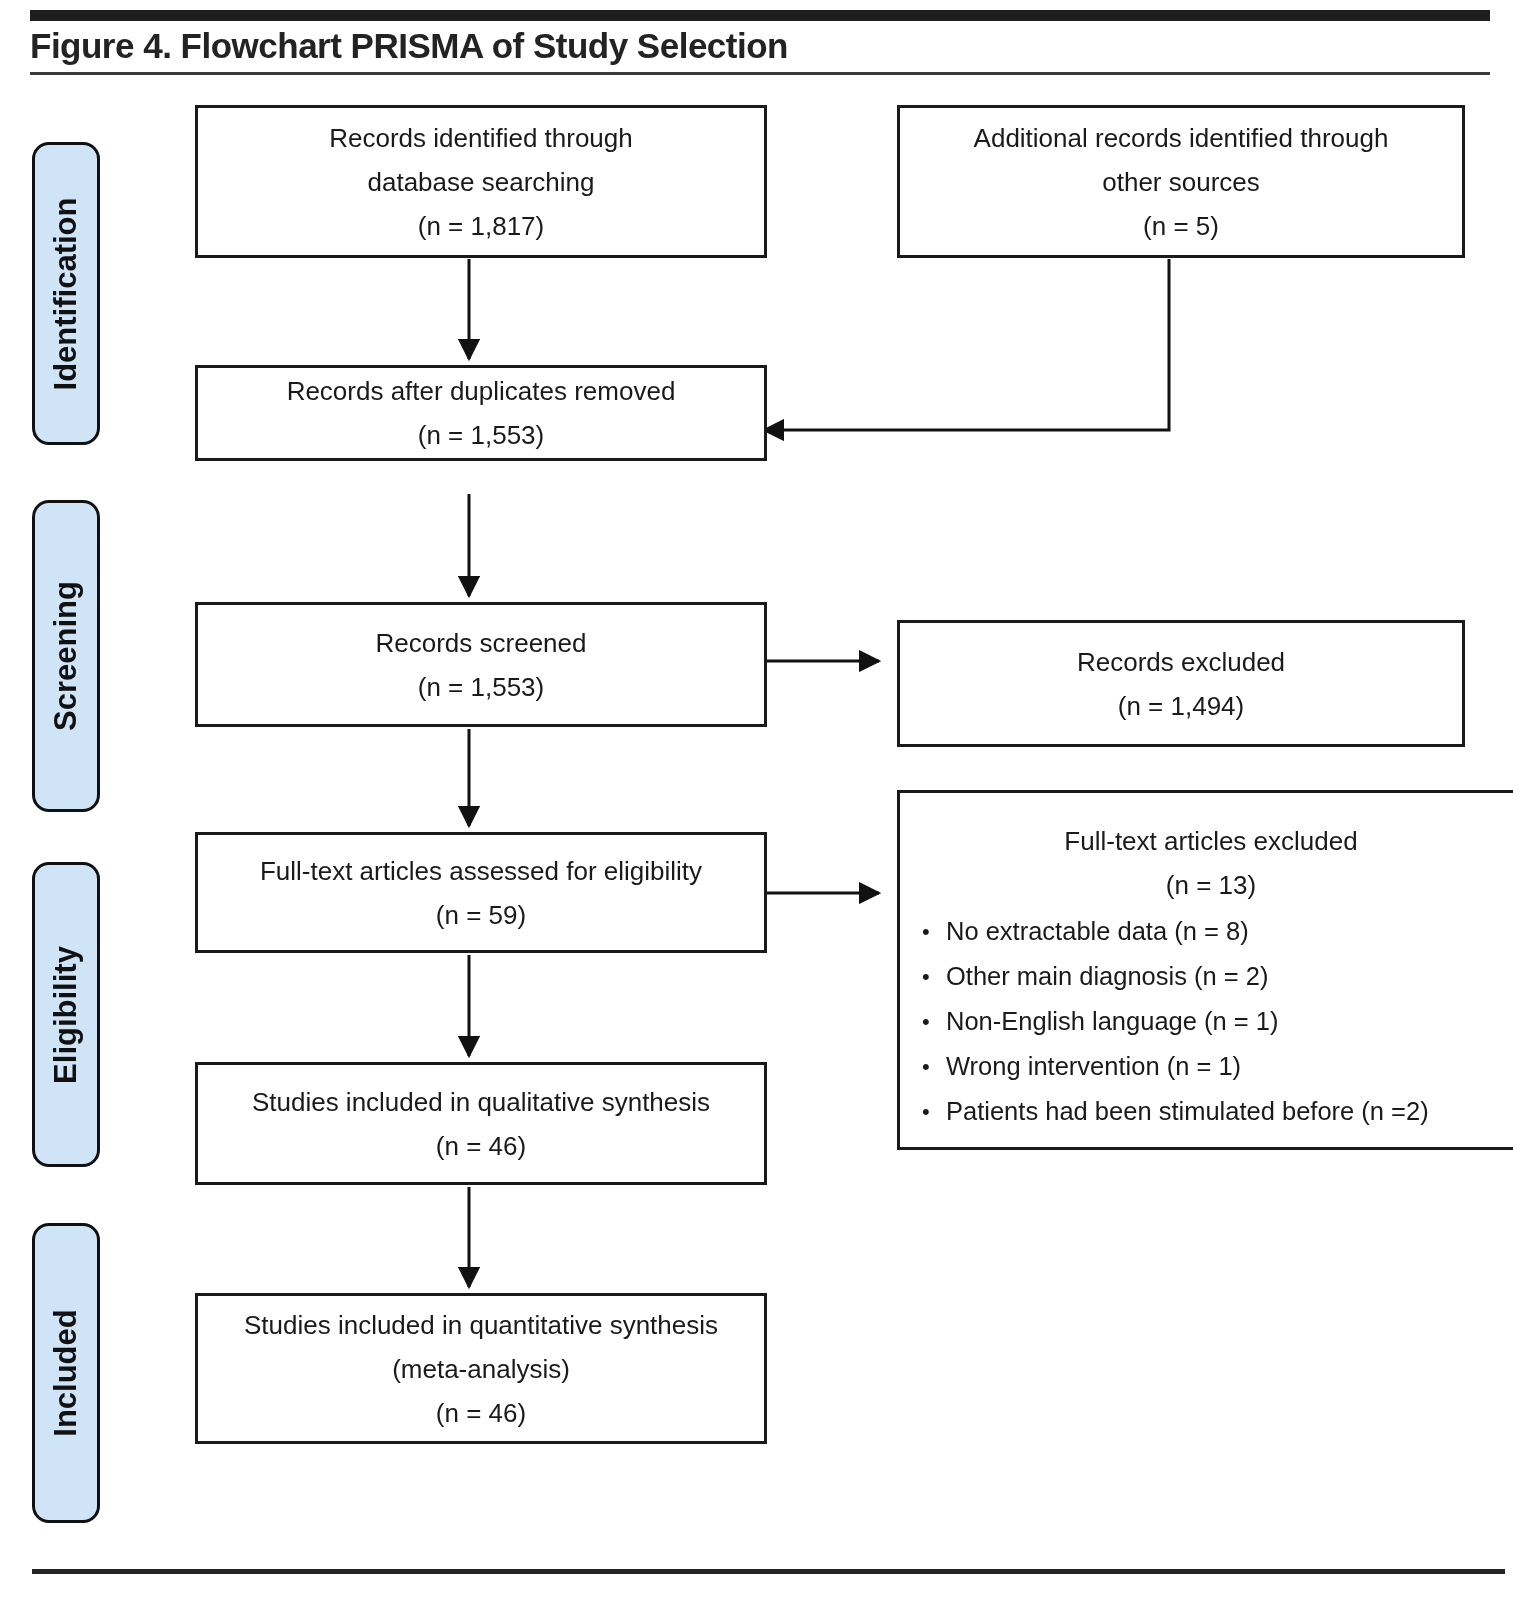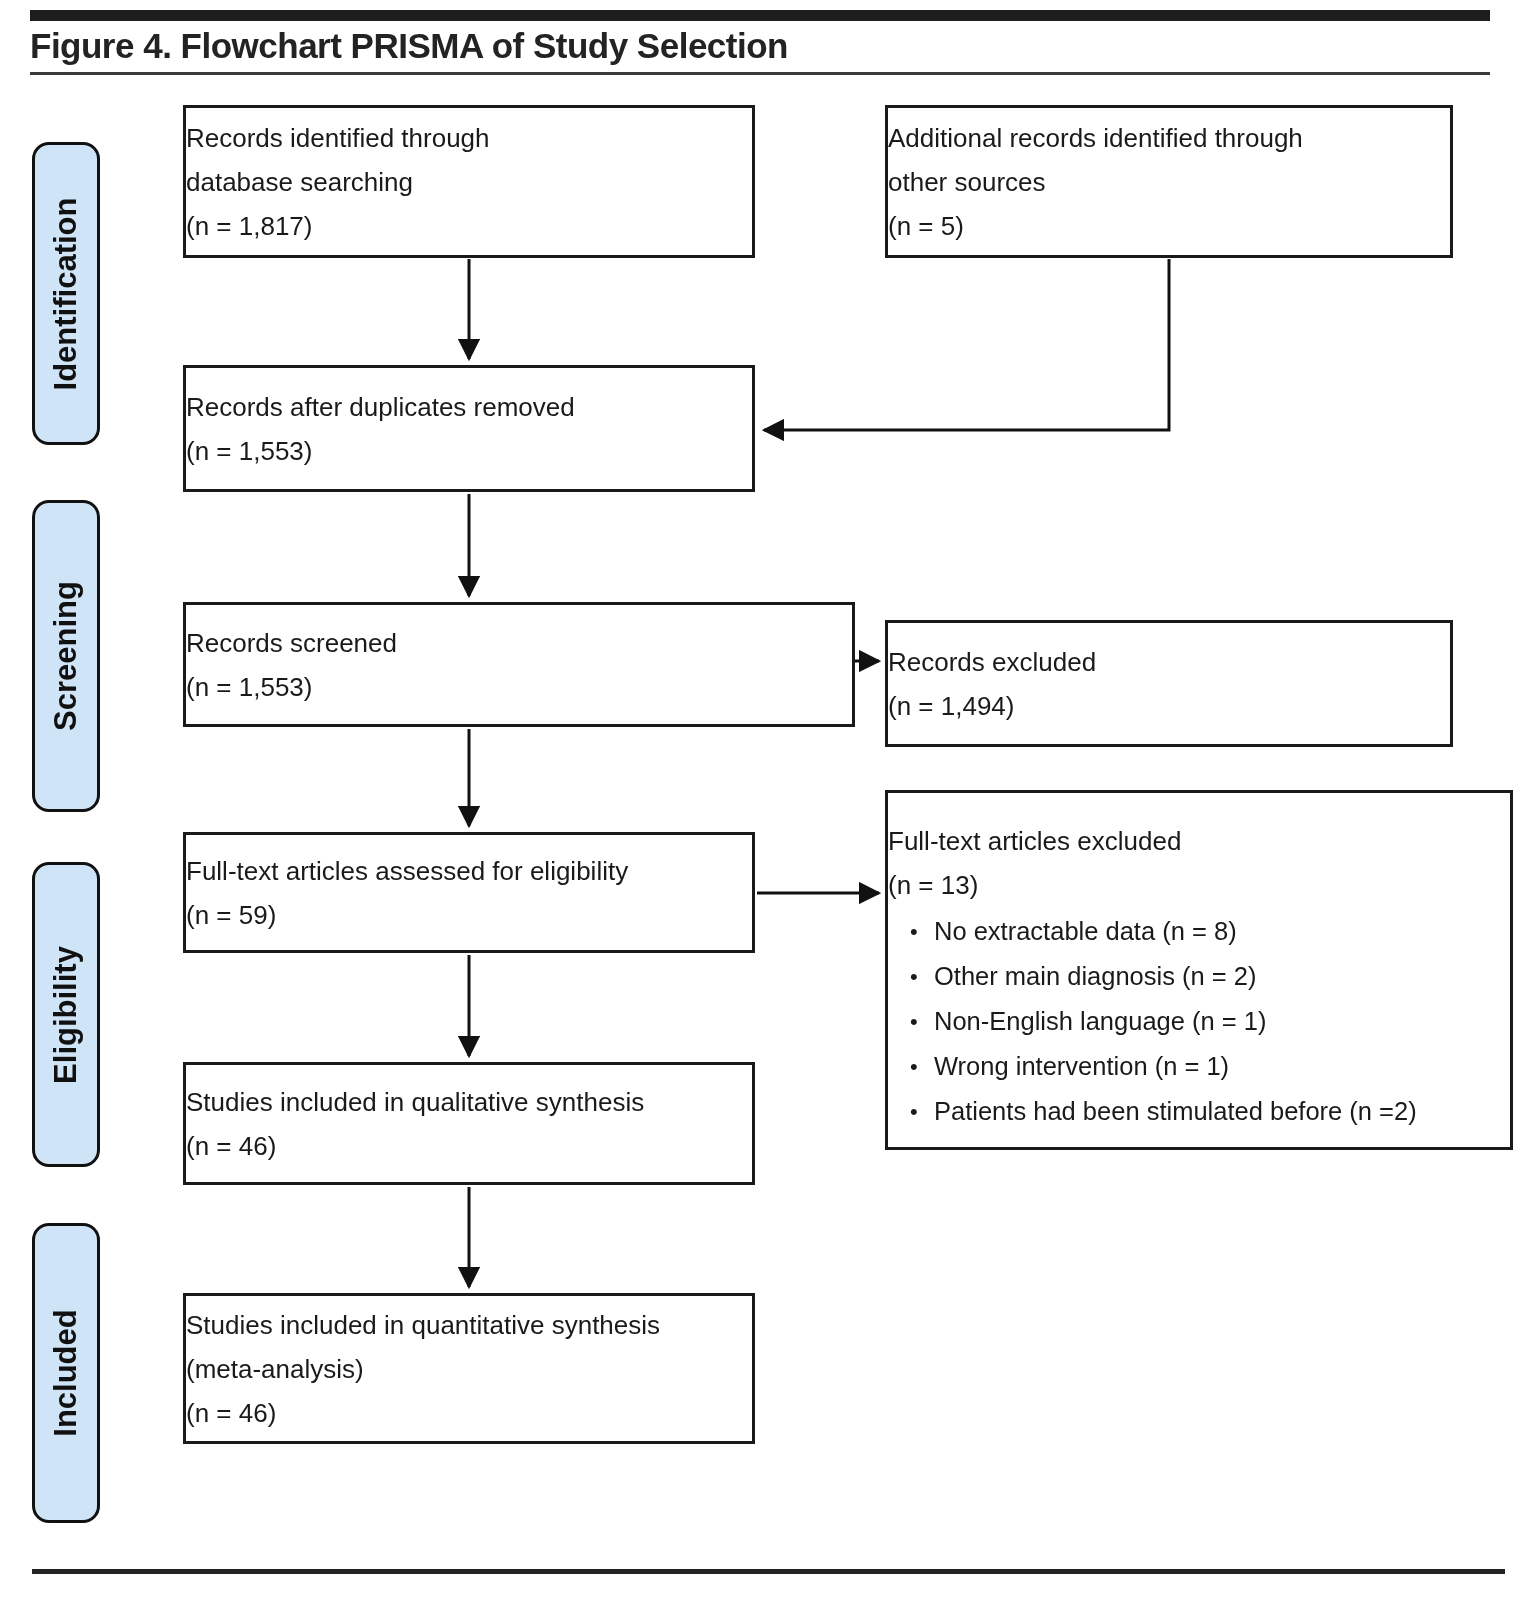--- a/index.html
+++ b/index.html
@@ -51,26 +51,27 @@
     position: absolute;
     left: 0; top: 0;
     pointer-events: none;
   }
   .box {
     position: absolute;
     background: #ffffff;
     border: 3px solid var(--border);
     display: flex;
     flex-direction: column;
-    align-items: flex-start;
+    align-items: center;
     justify-content: center;
     text-align: center;
     font-size: 26px;
     line-height: 44px;
     color: var(--text);
+    margin-left: 12px;
   }
   .box .line { white-space: nowrap; }
   .box-list {
     justify-content: flex-start;
     padding-top: 26px;
   }
   .bullets {
     list-style: none;
     align-self: stretch;
     text-align: left;
@@ -151,26 +152,26 @@
     <div class="line">database searching</div>
     <div class="line">(n = 1,817)</div>
   </div>
 
   <div class="box" style="left:885px;top:105px;width:568px;height:153px">
     <div class="line">Additional records identified through</div>
     <div class="line">other sources</div>
     <div class="line">(n = 5)</div>
   </div>
 
-  <div class="box" style="left:183px;top:365px;width:572px;height:127px">
+  <div class="box" style="left:183px;top:365px;width:572px;height:96px">
     <div class="line">Records after duplicates removed</div>
     <div class="line">(n = 1,553)</div>
   </div>
 
-  <div class="box" style="left:183px;top:602px;width:672px;height:125px">
+  <div class="box" style="left:183px;top:602px;width:572px;height:125px">
     <div class="line">Records screened</div>
     <div class="line">(n = 1,553)</div>
   </div>
 
   <div class="box" style="left:885px;top:620px;width:568px;height:127px">
     <div class="line">Records excluded</div>
     <div class="line">(n = 1,494)</div>
   </div>
 
   <div class="box" style="left:183px;top:832px;width:572px;height:121px">

